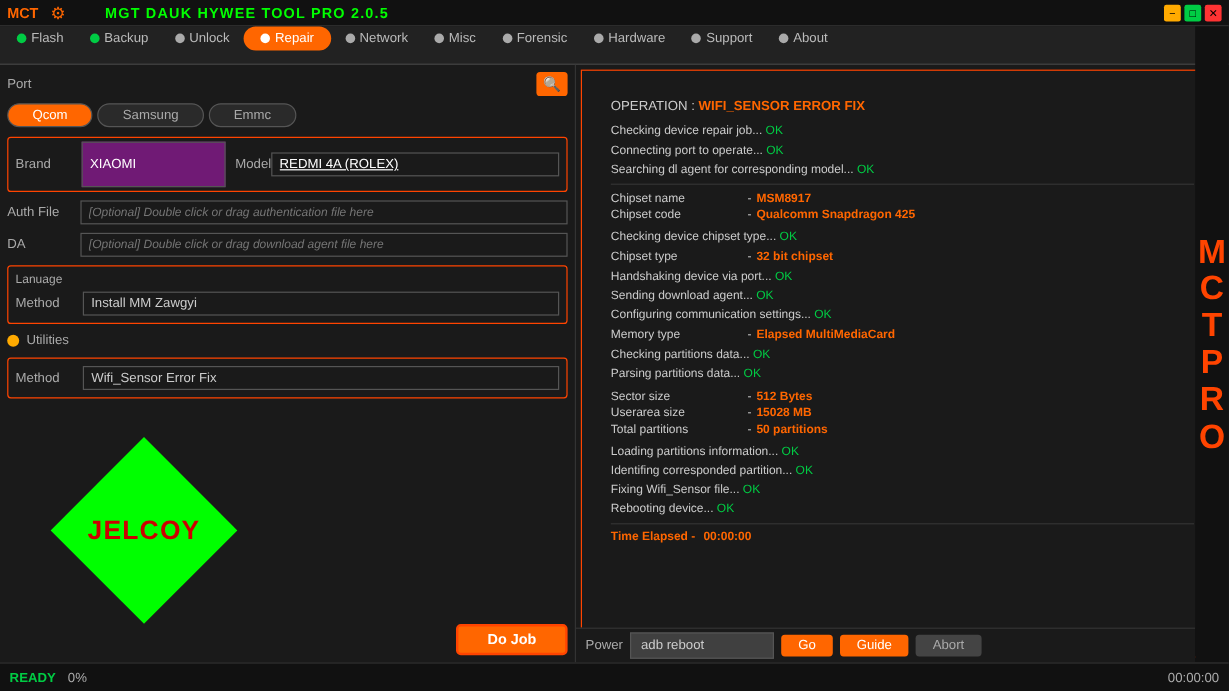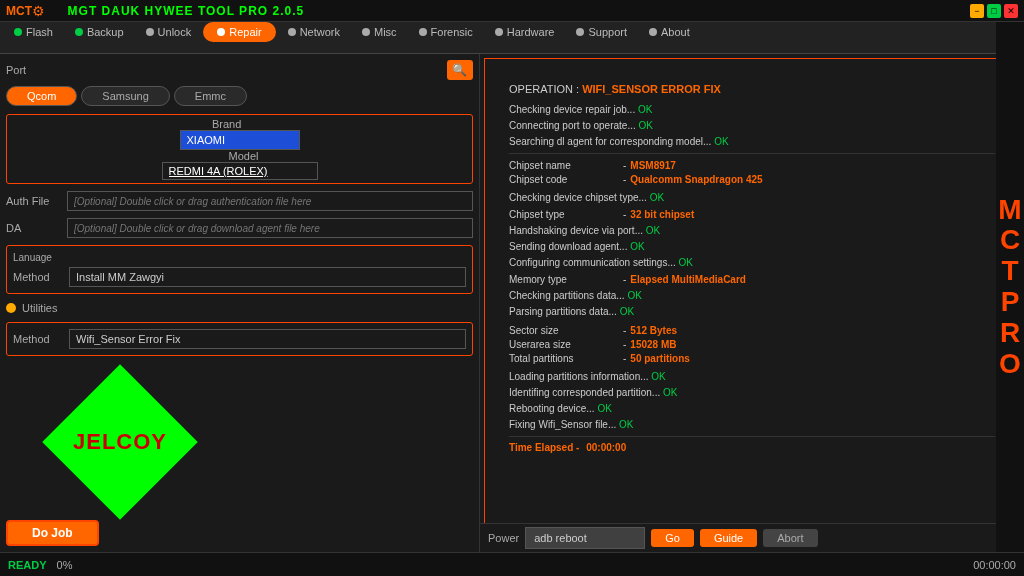--- a/index.html
+++ b/index.html
@@ -20,21 +20,21 @@
       height: 22px;
       display: flex;
       align-items: center;
       justify-content: space-between;
       padding: 0 6px;
       border-bottom: 1px solid #333;
     }
     .title-bar-left {
       display: flex;
       align-items: center;
-      gap: 0;
+      gap: 10px;
     }
     .logo-text {
       color: #ff6600;
       font-weight: bold;
       font-size: 12px;
     }
     .title-text {
       color: #00ff00;
       font-weight: bold;
       font-size: 12px;
@@ -150,27 +150,27 @@
     .tab-btn.inactive {
       background: #2a2a2a;
       color: #aaa;
     }
     .form-label {
       color: #aaa;
       width: 55px;
       font-size: 11px;
     }
     .form-input {
-      background: #1d4ed8;
+      background: #701a75;
       border: 1px solid #555;
       color: #fff;
       padding: 2px 6px;
       font-size: 11px;
       flex: 1;
-      height: 20px;
+      height: 38px;
     }
     .form-input.brand-input {
       width: 120px;
       flex: none;
     }
     .model-label {
       color: #aaa;
       font-size: 11px;
       margin-left: 8px;
     }
@@ -184,21 +184,20 @@
       height: 20px;
       text-decoration: underline;
     }
     .brand-row {
       display: flex;
       align-items: center;
       border: 1px solid #ff4400;
       padding: 3px 6px;
       border-radius: 3px;
       margin-bottom: 3px;
-      flex-direction: column;
     }
 
     .file-row {
       display: flex;
       align-items: center;
       gap: 6px;
       margin-bottom: 3px;
     }
     .file-label {
       color: #aaa;
@@ -526,21 +525,21 @@
       <span class="util-dot"></span>
       <span class="util-label">Utilities</span>
     </div>
     <div class="section-box">
       <div class="method-row">
         <span class="method-label">Method</span>
         <input class="method-input" type="text" value="Wifi_Sensor Error Fix" style="">
       </div>
     </div>
 
-    <div style="display:flex; justify-content:flex-start; margin-top:auto; padding-top:8px;">
+    <div style="display:flex; justify-content:flex-end; margin-top:auto; padding-top:8px;">
       <button class="do-job-btn">Do Job</button>
     </div>
 
     <div class="watermark">
       <div class="diamond">
         <span class="diamond-text">JELCOY</span>
       </div>
     </div>
 
   </div>
@@ -628,24 +627,24 @@
       </div>
     </div>
 
     <div class="log-line">
       <span class="log-normal">Loading partitions information... </span><span class="log-ok">OK</span>
     </div>
     <div class="log-line">
       <span class="log-normal">Identifing corresponded partition... </span><span class="log-ok">OK</span>
     </div>
     <div class="log-line">
+      <span class="log-normal">Fixing Wifi_Sensor file... </span><span class="log-ok">OK</span>
+    </div>
+    <div class="log-line">
       <span class="log-normal">Rebooting device... </span><span class="log-ok">OK</span>
-    </div>
-    <div class="log-line">
-      <span class="log-normal">Fixing Wifi_Sensor file... </span><span class="log-ok">OK</span>
     </div>
 
     <hr class="divider-line">
 
     <div class="log-line">
       <span class="log-orange">Time Elapsed -</span>
       <span class="log-orange" style="margin-left:4px;">00:00:00</span>
     </div>
 
   </div>

